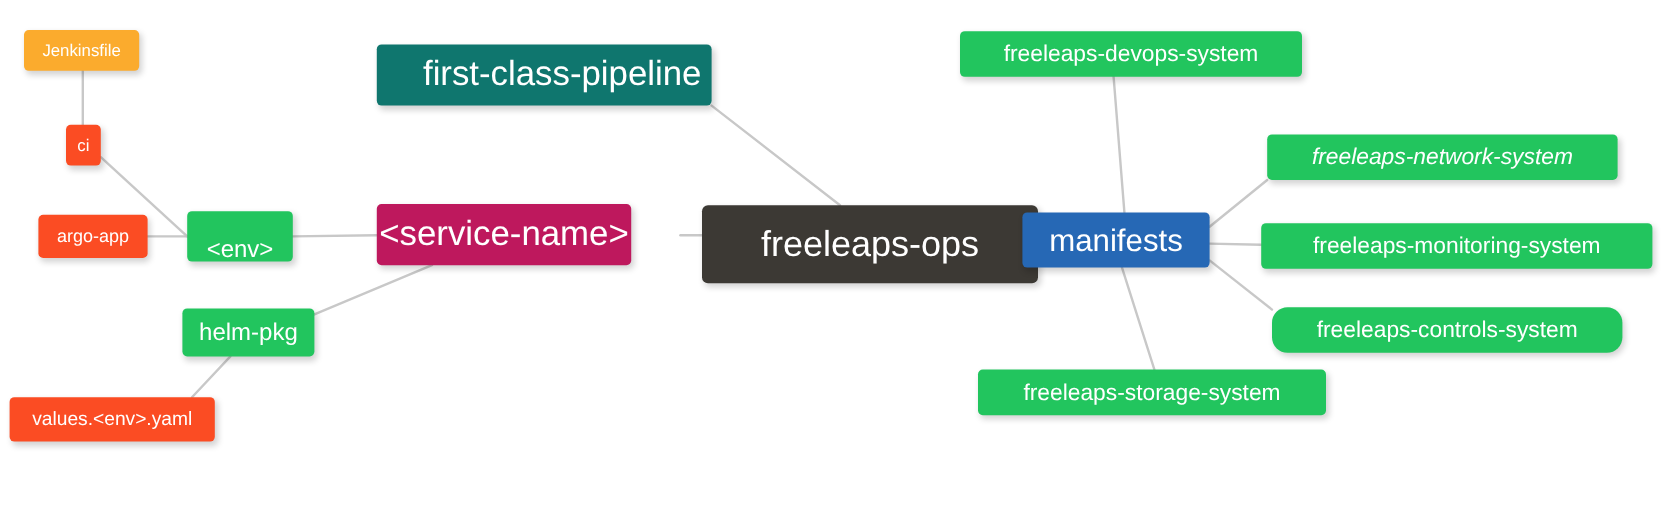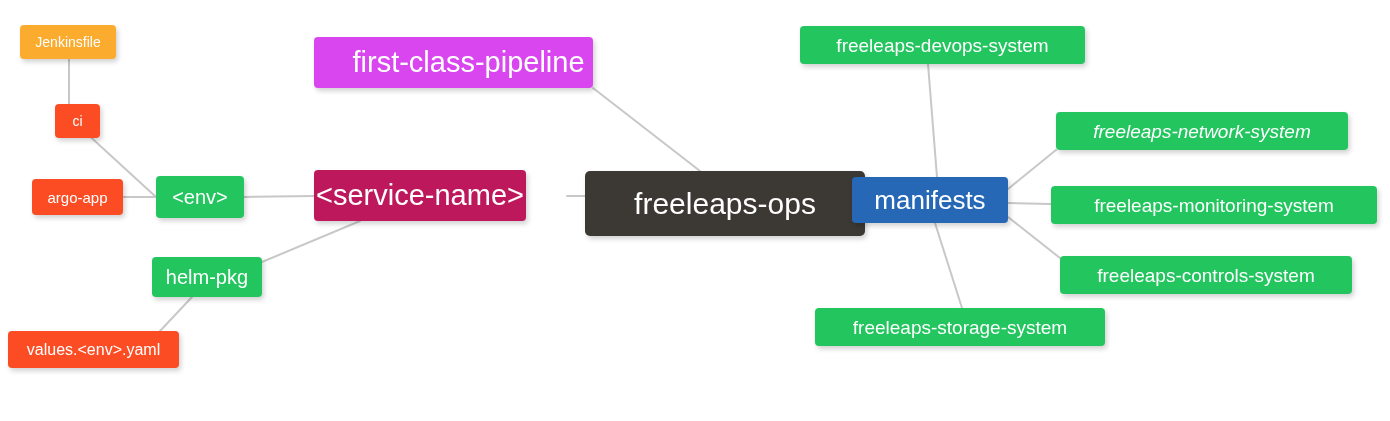--- a/index.html
+++ b/index.html
@@ -68,56 +68,56 @@
       <line x1="937" y1="177" x2="928" y2="64" stroke="#c8c8c8" stroke-width="2" stroke-linecap="round"></line>
       <line x1="1008" y1="189" x2="1056" y2="150" stroke="#c8c8c8" stroke-width="2" stroke-linecap="round"></line>
       <line x1="1008" y1="203" x2="1051" y2="204" stroke="#c8c8c8" stroke-width="2" stroke-linecap="round"></line>
       <line x1="1008" y1="217" x2="1060" y2="258" stroke="#c8c8c8" stroke-width="2" stroke-linecap="round"></line>
       <line x1="935" y1="223" x2="962" y2="308" stroke="#c8c8c8" stroke-width="2" stroke-linecap="round"></line>
     </svg>
   <div id="node-layer">
       <div class="node" style="left: 20px; top: 25px; width: 96px; height: 34px; background: rgb(251, 171, 45); font-size: 14px; text-align: center;">
         <span>Jenkinsfile</span>
       </div>
-      <div class="node" style="left: 55px; top: 104px; width: 45px; height: 34px; background: rgb(251, 76, 35); font-size: 14px;">
+      <div class="node" style="left: 55px; top: 104px; width: 29px; height: 34px; background: rgb(251, 76, 35); font-size: 14px;">
         <span>ci</span>
       </div>
       <div class="node" style="left: 32px; top: 179px; width: 91px; height: 36px; background: rgb(251, 76, 35); font-size: 15px;">
         <span>argo-app</span>
       </div>
-      <div class="node" style="left: 156px; top: 176px; width: 88px; height: 42px; background: rgb(34, 197, 94); font-size: 20px;">
+      <div class="node" style="left: 156px; top: 176px; width: 88px; height: 42px; background: rgb(34, 197, 94); font-size: 20px; align-items: flex-end;">
         <span>&lt;env&gt;</span>
       </div>
       <div class="node" style="left: 152px; top: 257px; width: 110px; height: 40px; background: rgb(34, 197, 94); font-size: 20px;">
         <span>helm-pkg</span>
       </div>
       <div class="node" style="left: 8px; top: 331px; width: 171px; height: 37px; background: rgb(251, 76, 35); font-size: 16px;">
         <span>values.&lt;env&gt;.yaml</span>
       </div>
-      <div class="node" style="left: 314px; top: 37px; width: 279px; height: 51px; background: #d946ef; font-size: 29px; padding-left: 40px;">
+      <div class="node" style="left: 314px; top: 37px; width: 279px; height: 51px; background: #0f766e; font-size: 29px; padding-left: 40px;">
         <span>first-class-pipeline</span>
       </div>
       <div class="node" style="left: 314px; top: 170px; width: 212px; height: 51px; background: #be185d; font-size: 29px;">
         <span>&lt;service-name&gt;</span>
       </div>
       <div class="node root" style="left: 585px; top: 171px; width: 280px; height: 65px; background: rgb(60, 57, 52); font-size: 30px;">
         <span>freeleaps-ops</span>
       </div>
       <div class="node" style="left: 852px; top: 177px; width: 156px; height: 46px; background: rgb(38, 104, 181); font-size: 26px;">
         <span>manifests</span>
       </div>
       <div class="node" style="left: 800px; top: 26px; width: 285px; height: 38px; background: rgb(34, 197, 94); font-size: 19px;">
         <span>freeleaps-devops-system</span>
       </div>
       <div class="node" style="left: 1056px; top: 112px; width: 292px; height: 38px; background: rgb(34, 197, 94); font-size: 19px; font-style: italic;">
         <span>freeleaps-network-system</span>
       </div>
       <div class="node" style="left: 1051px; top: 186px; width: 326px; height: 38px; background: rgb(34, 197, 94); font-size: 19px;">
         <span>freeleaps-monitoring-system</span>
       </div>
-      <div class="node" style="left: 1060px; top: 256px; width: 292px; height: 38px; background: rgb(34, 197, 94); font-size: 19px;">
+      <div class="node" style="left: 1060px; top: 256px; width: 292px; height: 38px; background: rgb(34, 197, 94); font-size: 19px; border-radius: 13px;">
         <span>freeleaps-controls-system</span>
       </div>
       <div class="node" style="left: 815px; top: 308px; width: 290px; height: 38px; background: rgb(34, 197, 94); font-size: 19px;">
         <span>freeleaps-storage-system</span>
       </div>
     </div>
 </div>
 
 </body></html>

